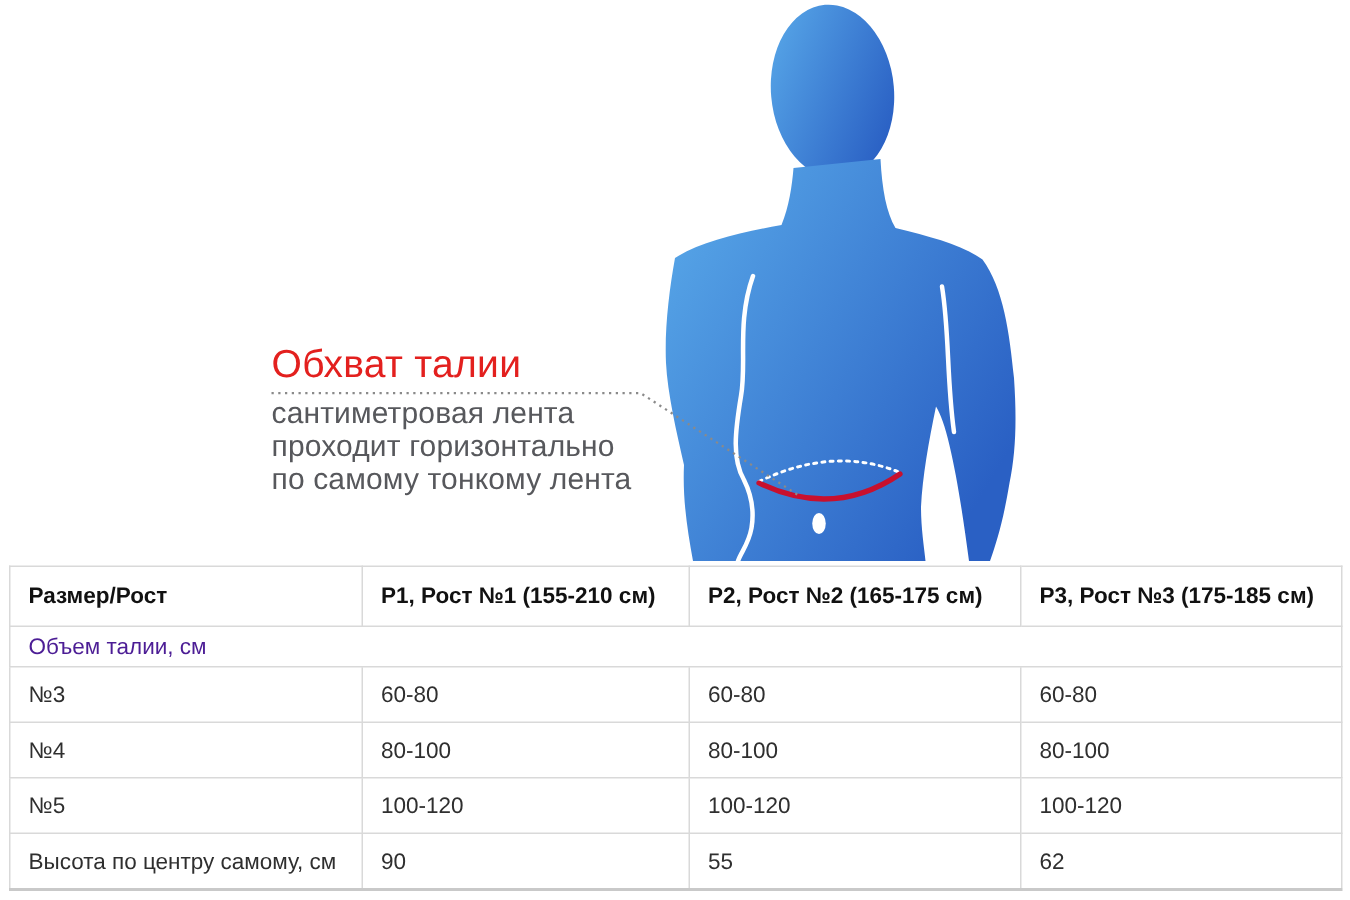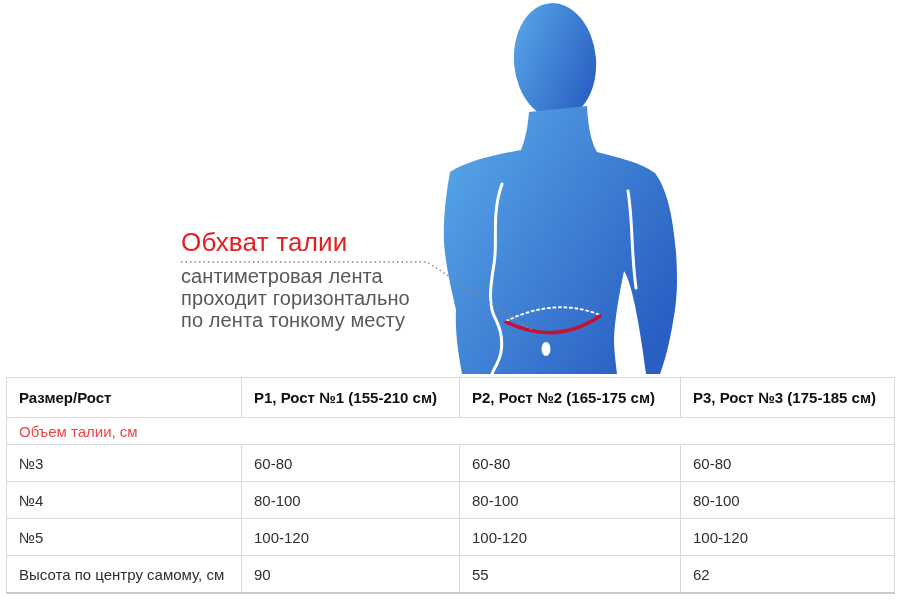--- a/index.html
+++ b/index.html
@@ -35,21 +35,21 @@
     border:1px solid var(--table-border);
     border-bottom:2px solid var(--table-border-bottom);
   }
   .size-table th,.size-table td{
     border:1px solid var(--table-border);
     text-align:left;vertical-align:middle;
     padding:0 12px;overflow:hidden;white-space:nowrap;
   }
   .size-table th{height:39px;font-weight:bold;color:var(--header-text);}
   .size-table td{height:36px;}
-  .size-table td.group-row{height:26px;color:#ef4444;margin-left:28px;}
+  .size-table td.group-row{height:26px;color:#4c1d95;margin-left:28px;}
 </style>
 </head>
 <body>
 
 <div class="illustration">
   <svg width="900" height="377" viewBox="0 0 900 377">
     <defs>
       <linearGradient id="bodyGrad" x1="0" y1="0" x2="1" y2="0.7">
         <stop offset="0" style="stop-color:var(--figure-blue-light)"></stop>
         <stop offset="1" style="stop-color:var(--figure-blue-dark)"></stop>
@@ -91,21 +91,21 @@
     <ellipse cx="546" cy="349" rx="4.5" ry="7" fill="#ffffff"></ellipse>
 
     <path fill="none" stroke="#8a8a8a" stroke-width="1.5" stroke-dasharray="1.5,3" d="M181,262 L427,262 L532,330"></path>
   </svg>
 
   <div class="annotation-heading">Обхват талии</div>
 
   <div class="annotation-desc">
     <div>сантиметровая лента</div>
     <div>проходит горизонтально</div>
-    <div>по лента тонкому месту</div>
+    <div>по самому тонкому лента</div>
   </div>
 </div>
 
 <table class="size-table">
   <colgroup>
     <col style="width:235px">
       <col style="width:218px">
       <col style="width:221px">
       <col style="width:214px">
   </colgroup>

